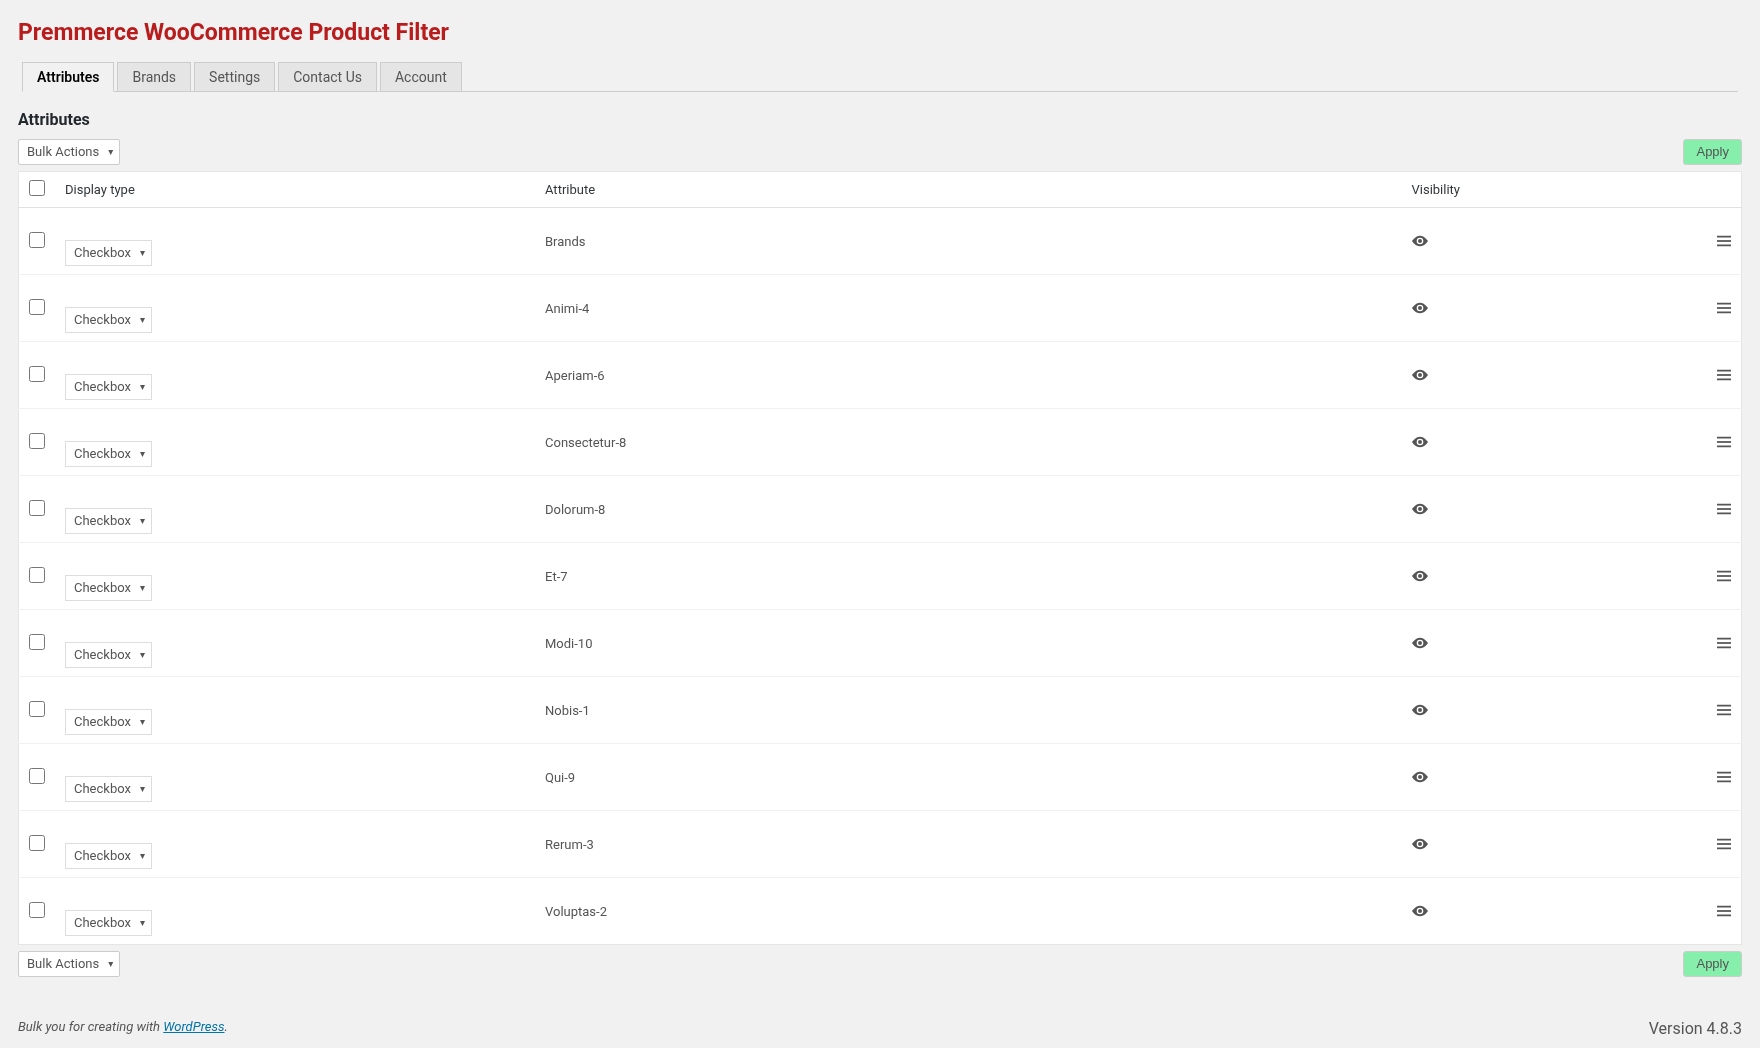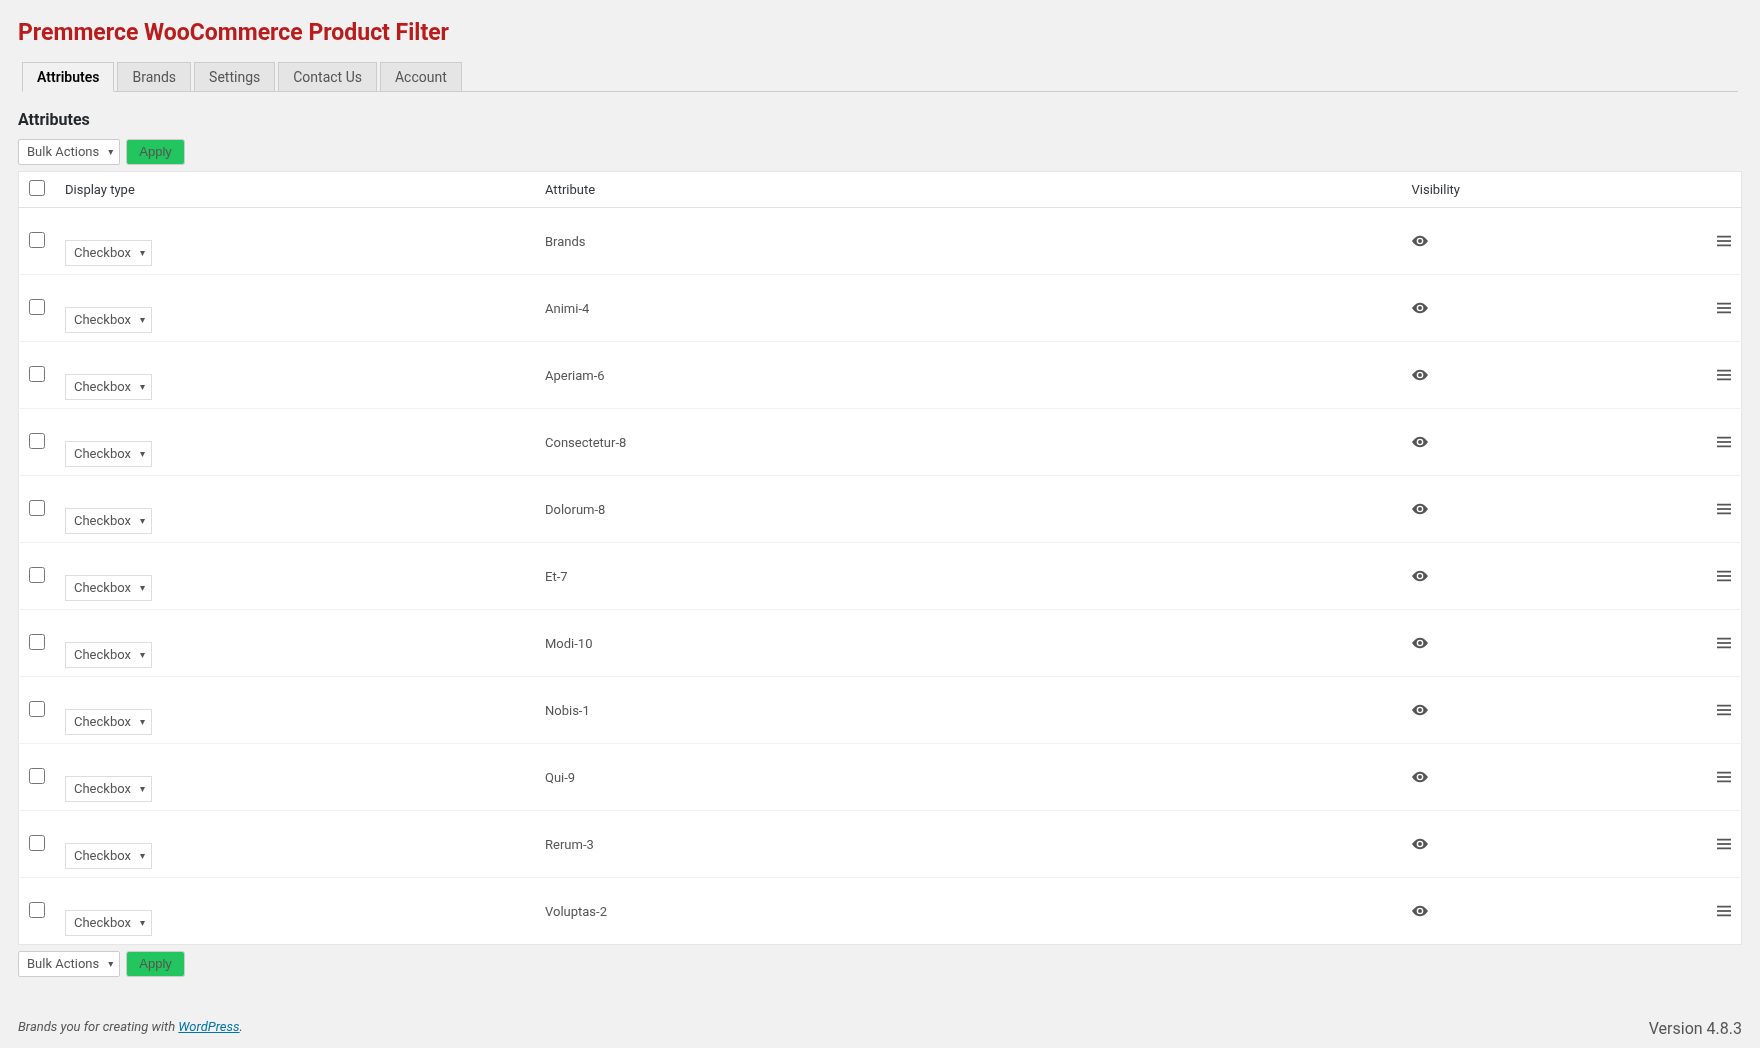--- a/index.html
+++ b/index.html
@@ -50,20 +50,21 @@
     h2.subheading {
       font-size: 16px;
       font-weight: 700;
       color: #23282d;
       margin: 18px 0 10px 0;
     }
     .tablenav {
       margin: 6px 0;
       display: flex;
       gap: 6px;
+      justify-content: space-between;
     }
     .selectbox {
       background: #fff;
       border: 1px solid #ccc;
       padding: 3px 20px 3px 8px;
       font-size: 13px;
       color: #555;
       position: relative;
       cursor: pointer;
       display: inline-flex;
@@ -72,21 +73,21 @@
       border-radius: 2px;
     }
     .selectbox::after {
       content: "▾";
       position: absolute;
       right: 6px;
       font-size: 10px;
       color: #555;
     }
     .button {
-      background: #22c55e;
+      background: #86efac;
       border: 1px solid #ccc;
       padding: 3px 12px;
       font-size: 13px;
       color: #555;
       cursor: pointer;
       border-radius: 3px;
       line-height: 18px;
     }
     table.widefat {
       width: 100%;
@@ -330,16 +331,16 @@
   </table>
 
   <div class="tablenav">
     <div class="selectbox">Bulk Actions</div>
     <button class="button">Apply</button>
   </div>
 </div>
 
 <div class="footer">
   <span>
-    <span>Brands you for creating with </span><a href="#">WordPress</a><span>.</span>
+    <span>Bulk you for creating with </span><a href="#">WordPress</a><span>.</span>
   </span>
   <span class="version">Version 4.8.3</span>
 </div>
 
 </body></html>

